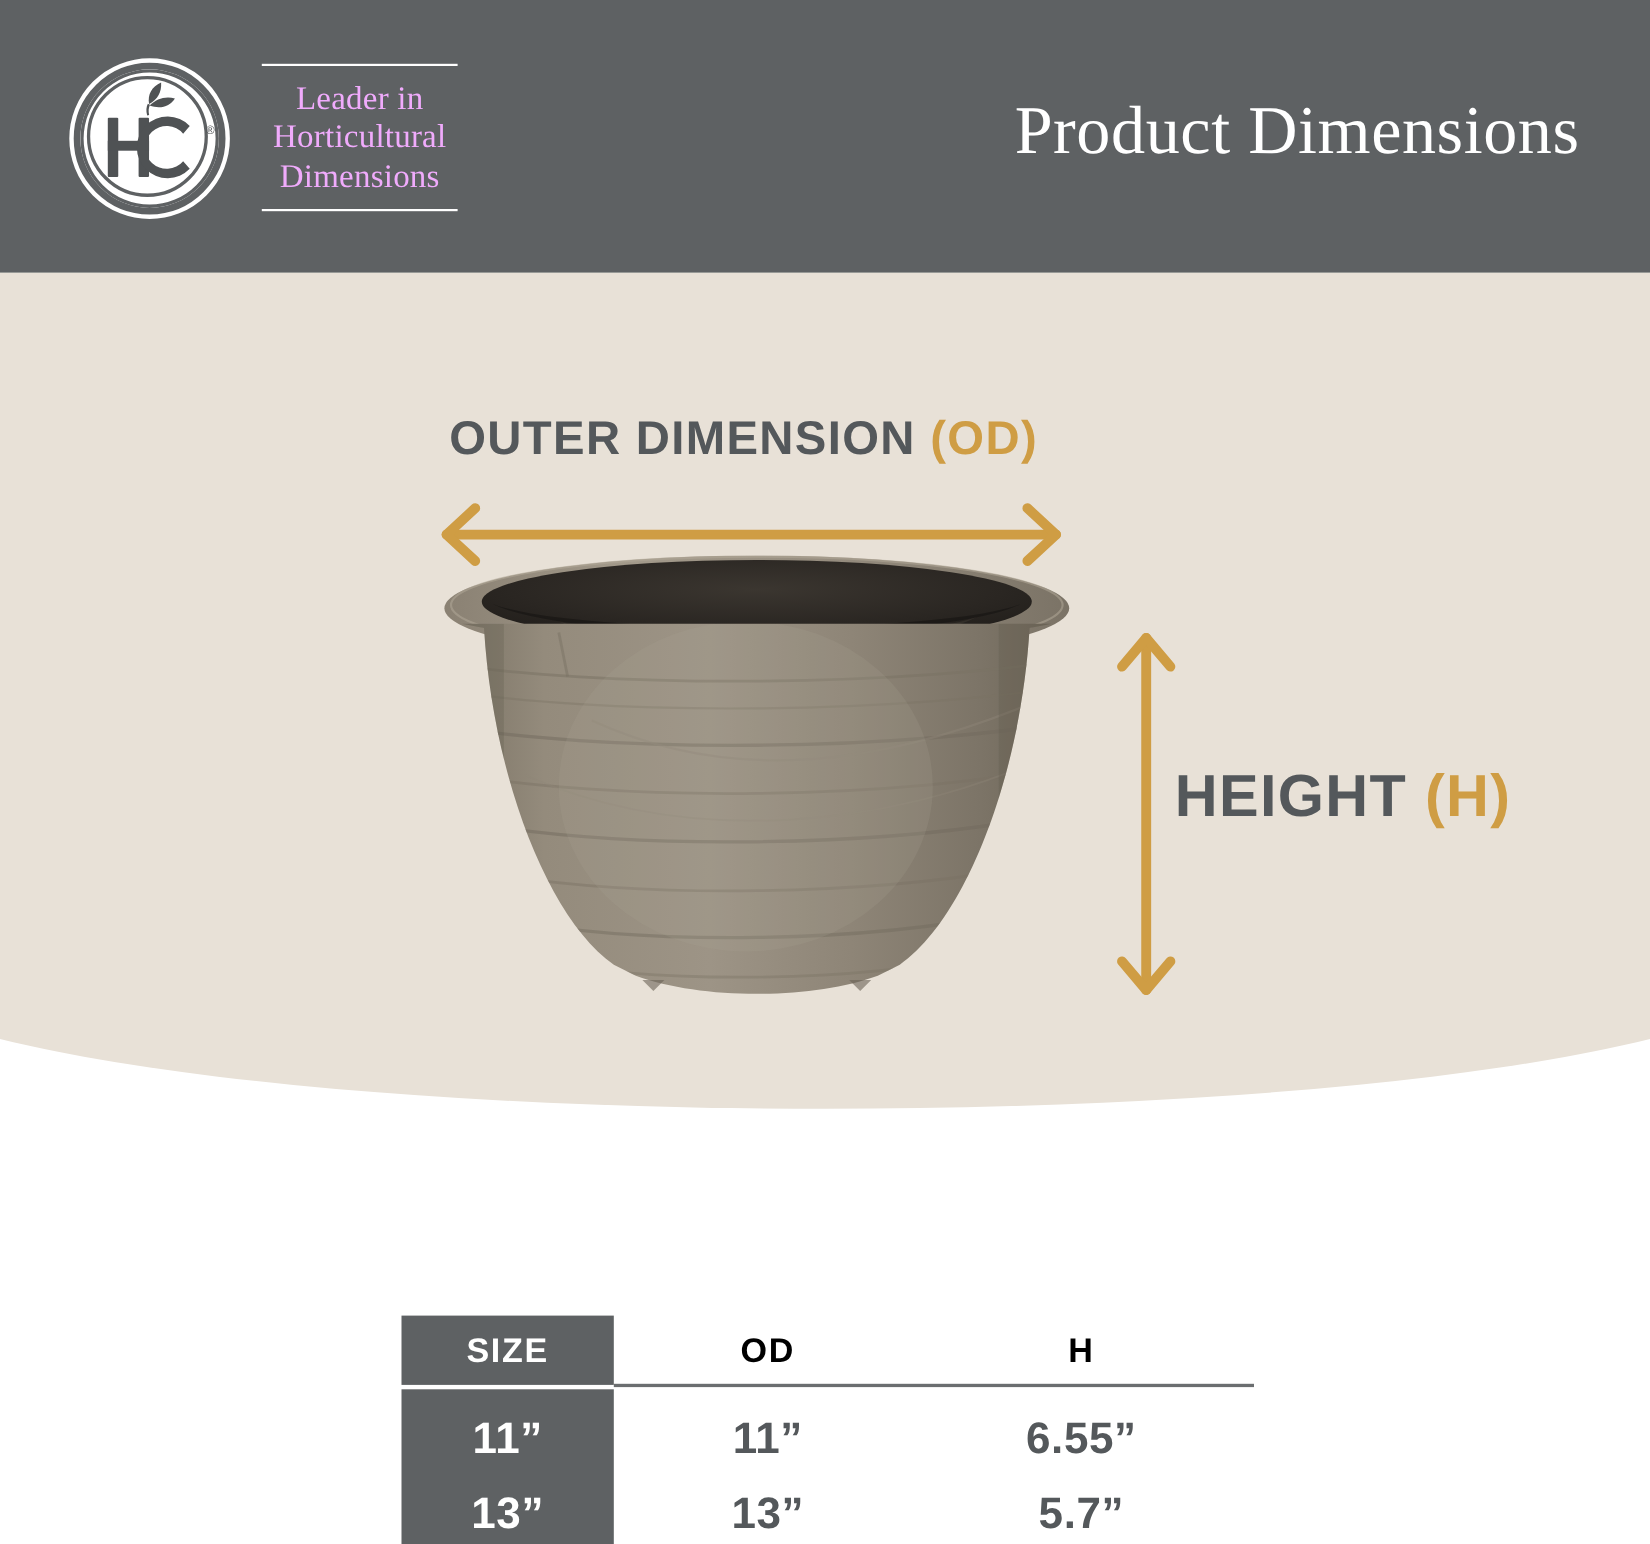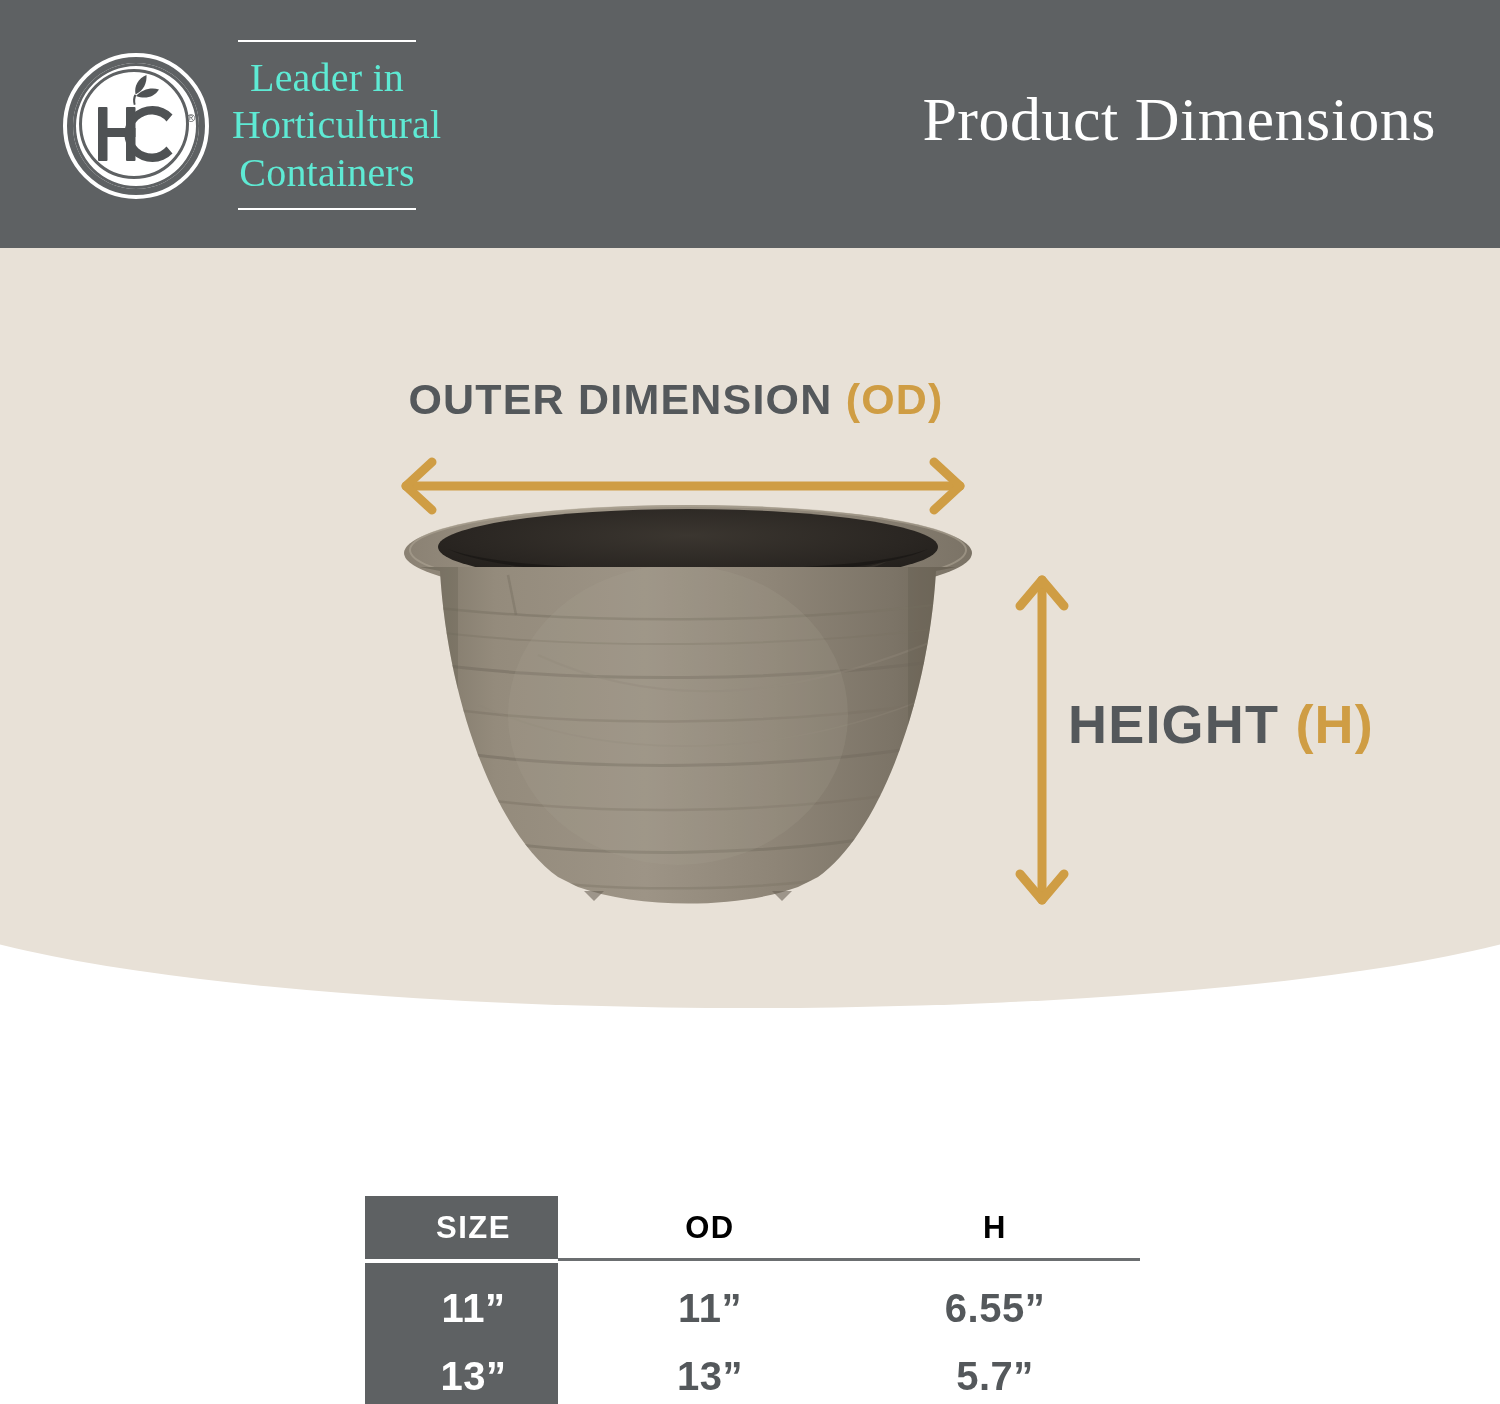--- a/index.html
+++ b/index.html
@@ -65,23 +65,23 @@
   }
   .logo-hc {
     position: absolute;
     left: 0; top: 0;
     width: 144px; height: 144px;
   }
 
   .logo-text {
     position: relative;
     padding: 4px 0 6px 0;
-    color: #5eead4;
+    color: #f0abfc;
     font-family: "Liberation Serif", serif;
-    font-size: 40px;
+    font-size: 30px;
     line-height: 1.18;
     text-align: center;
     letter-spacing: 0.2px;
     width: 190px;
   }
   .logo-text .rule {
     display: block;
     height: 2px;
     background: #ffffff;
     margin: 0 auto;
@@ -194,21 +194,20 @@
     top: 62px;
     width: 582px;
     height: 3px;
     background: #6b6e70;
   }
   .cell {
     position: absolute;
     font-weight: 700;
     white-space: nowrap;
     text-align: center;
-    margin-left: 12px;
   }
   .cell.hdr {
     font-size: 31px;
     letter-spacing: 1.5px;
     color: #000000;
     top: 14px;
   }
   .cell.hdr.size-hdr { color: #ffffff; }
   .cell.val {
     font-size: 40px;
@@ -249,21 +248,21 @@
 
         <path d="M110.5 62.5 A28 28 0 1 0 110.5 101.5 L104.5 94.5 A19.5 19.5 0 1 1 104.5 69.5 Z" fill="#4f5254"></path>
         <text x="125" y="70" font-family="Liberation Sans, sans-serif" font-size="11" fill="#4f5254">®</text>
       </svg>
     </div>
 
     <div class="logo-text">
       <span class="rule top"></span>
       <span class="lt-line">Leader in</span>
       <span class="lt-line">Horticultural</span>
-      <span class="lt-line">Containers</span>
+      <span class="lt-line">Dimensions</span>
       <span class="rule bot"></span>
     </div>
   </div>
 
   <div class="page-title">Product Dimensions</div>
 </div>
 
 <div class="stage-clip">
   <div class="stage-beige"></div>
 </div>

